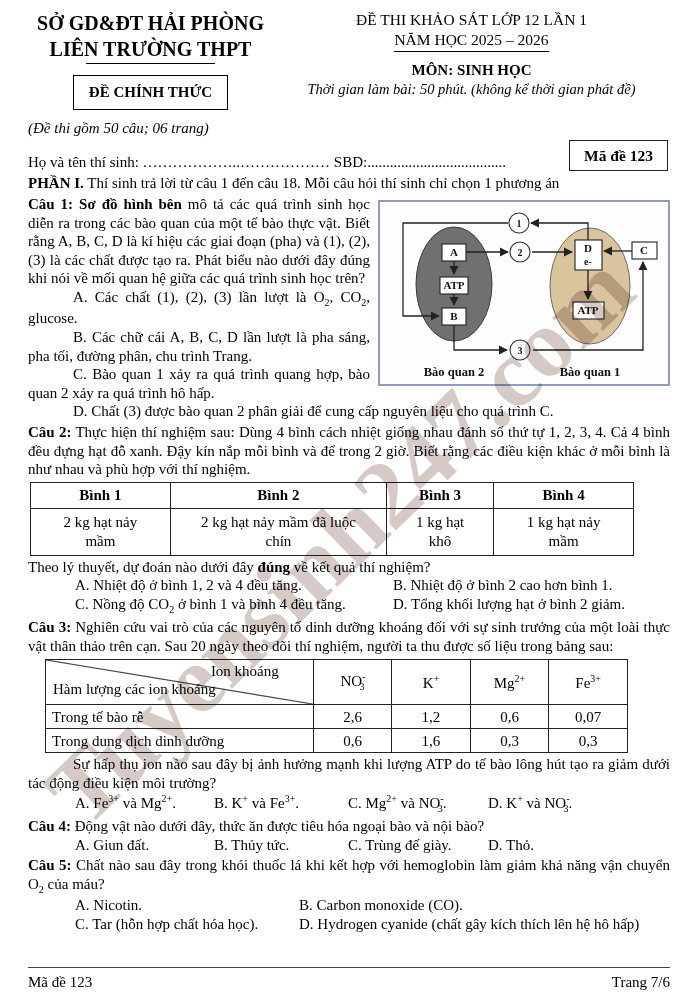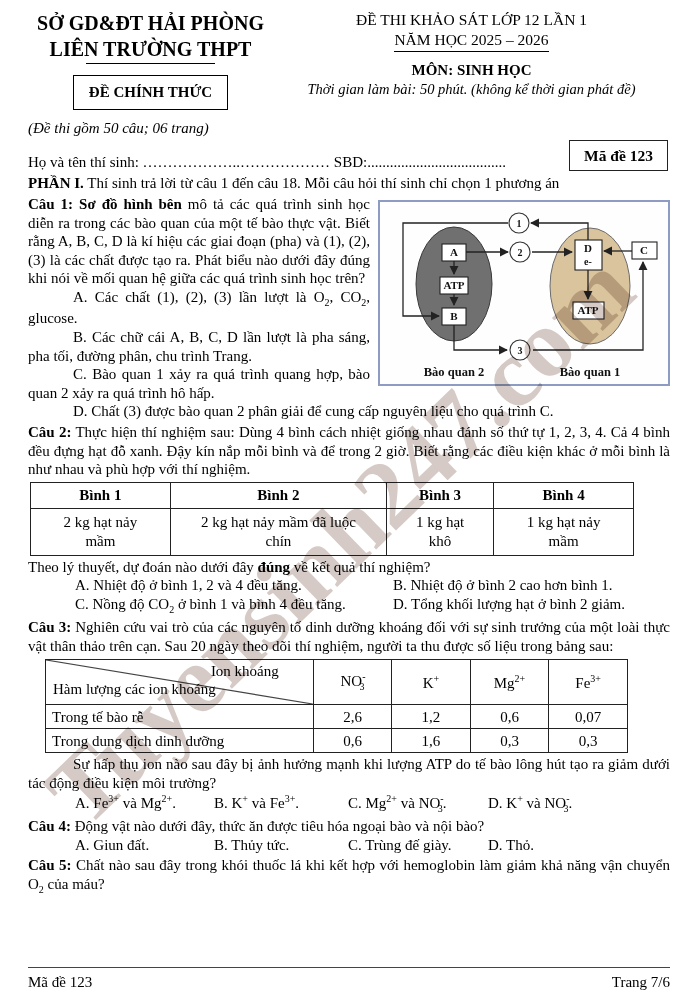--- a/index.html
+++ b/index.html
@@ -248,20 +248,26 @@
     <div class="grid4">
       <span>A. Giun đất.</span>
       <span>B. Thủy tức.</span>
       <span>C. Trùng đế giày.</span>
       <span>D. Thỏ.</span>
     </div>
   </div>
 
   <div class="q">
     <p class="just"><span class="qlabel">Câu 5:</span> <span>Chất nào sau đây trong khói thuốc lá khi kết hợp với hemoglobin làm giảm khả năng vận chuyển O<sub>2</sub> của máu?</span></p>
+    <div class="grid25">
+      <span>A. Nicotin.</span>
+      <span>B. Carbon monoxide (CO).</span>
+      <span>C. Tar (hỗn hợp chất hóa học).</span>
+      <span>D. Hydrogen cyanide (chất gây kích thích lên hệ hô hấp)</span>
+    </div>
   </div>
 
   <div class="footer">
     <span>Mã đề 123</span>
     <span>Trang 7/6</span>
   </div>
 
 </div>
 
 </body></html>

